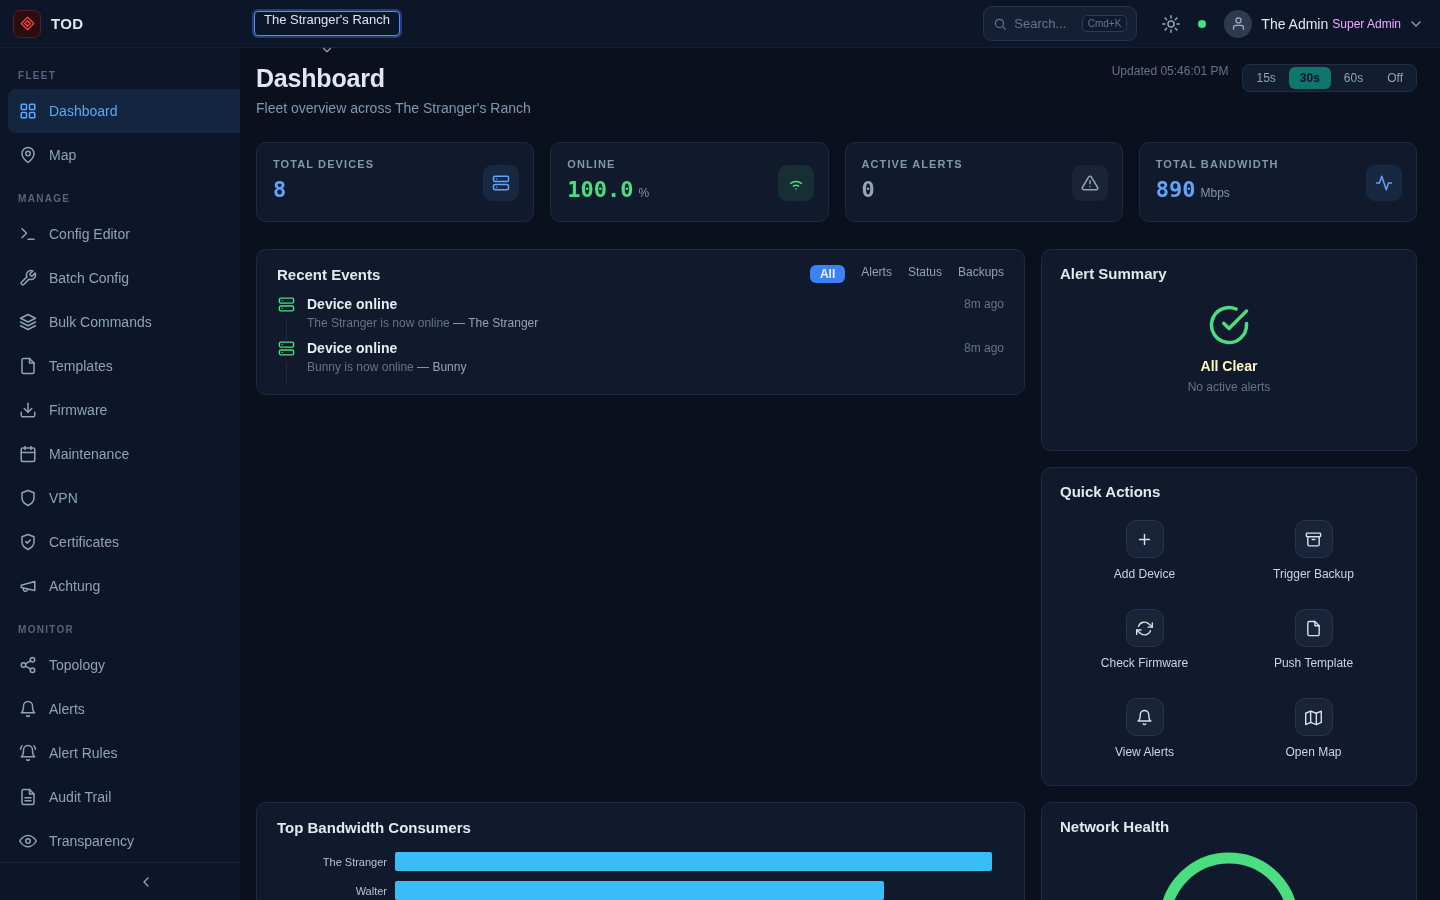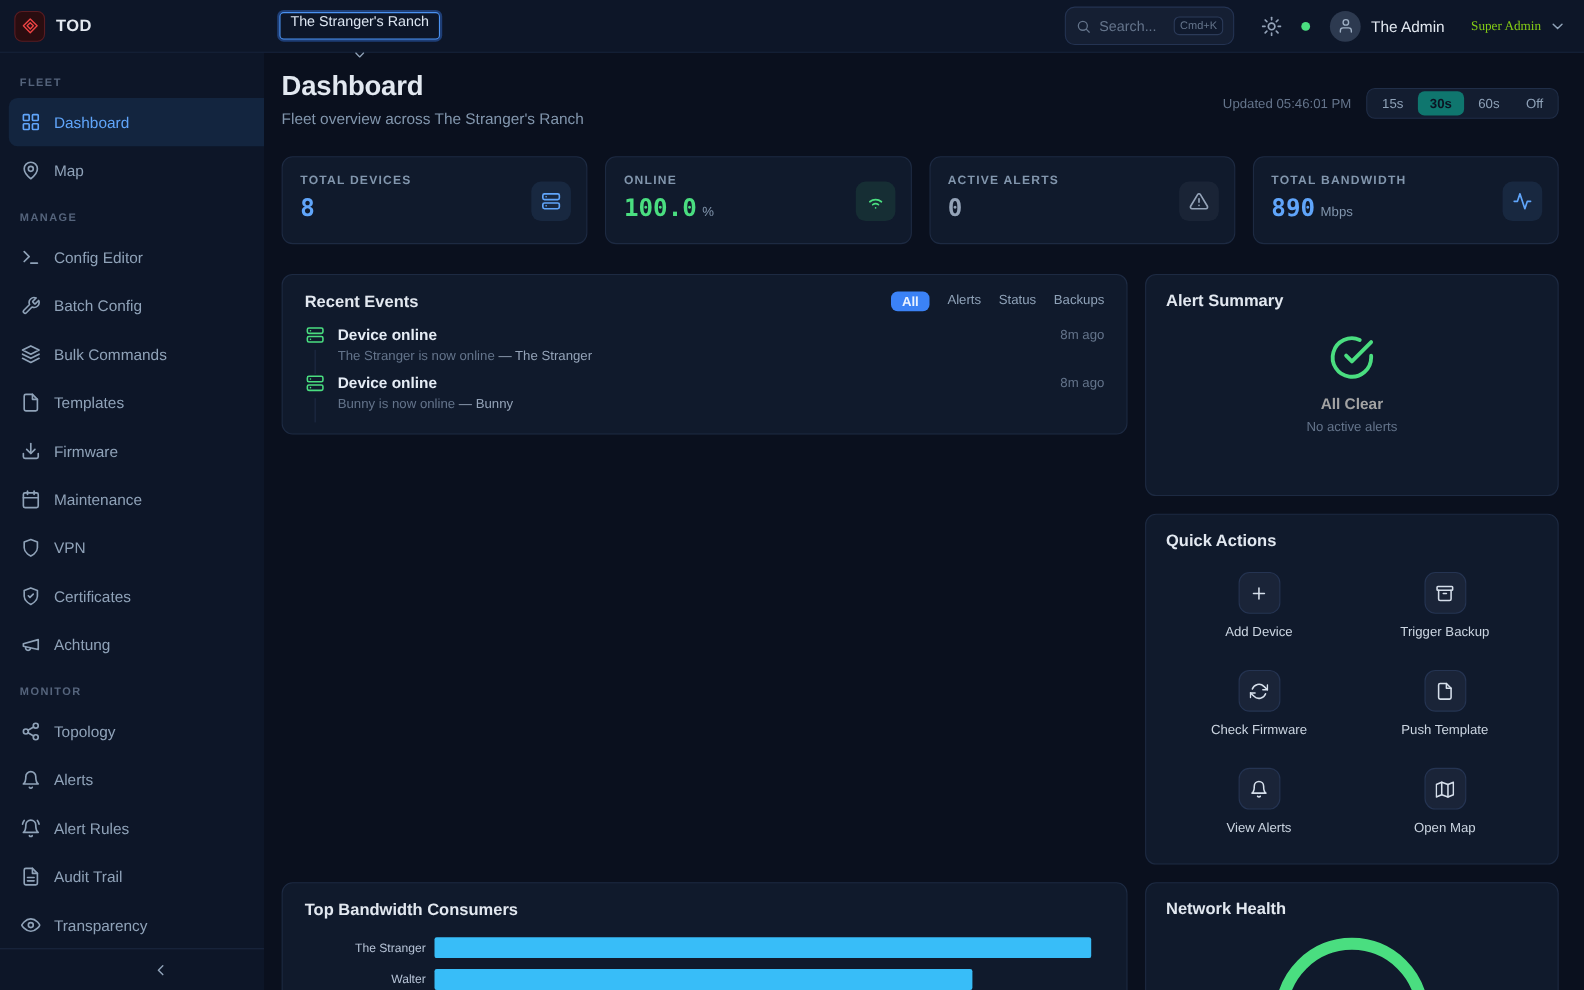--- a/index.html
+++ b/index.html
@@ -27,21 +27,21 @@
   .s-ph { font-size:13px; color:#64748b; }
   .s-kbd { margin-left:auto; font-size:10px; color:#64748b; border:1px solid #2b3a58;
     background:#101a2e; border-radius:5px; padding:2px 5px; white-space:nowrap; }
   .icon-btn { cursor:pointer; }
   .sun { width:18px; height:18px; color:#94a3b8; margin-left:25px; }
   .status-dot { width:8px; height:8px; border-radius:50%; background:#4ade80; margin-left:18px; }
   .avatar { width:28px; height:28px; border-radius:50%; background:#2d3a50; display:flex;
     align-items:center; justify-content:center; color:#9fb0c4; margin-left:18px; cursor:pointer; }
   .avatar svg { width:15px; height:15px; }
   .user-name { font-size:14px; color:#e2e8f0; margin-left:9px; }
-  .user-role { font-size:12px; color:#84cc16; margin-left:24px;font-family:Liberation Serif, serif; }
+  .user-role { font-size:12px; color:#f0abfc; margin-left:4px; }
   .chev { width:16px; height:16px; color:#8fa2b8; margin-left:7px; }
 
   
   .sidebar { position:fixed; top:48px; left:0; bottom:0; width:292px; background:#0d1628;
     border-right:1px solid #141f37; }
   .nav-scroll { padding:6px 8px 0; height:calc(100% - 38px); overflow:hidden; }
   .nav-label { font-size:10px; font-weight:700; letter-spacing:1.3px; color:#55647c; padding:16px 10px 8px; }
   .nav-item { display:flex; align-items:center; gap:12px; height:44px; padding:0 11px; border-radius:8px;
     color:#8fa2b8; font-size:14px; cursor:pointer; }
   .nav-item.active { background:#13253f; color:#60a5fa; }
@@ -51,21 +51,21 @@
   .collapse-bar { position:absolute; bottom:0; left:0; right:0; height:38px; border-top:1px solid #1b2740;
     display:flex; align-items:center; justify-content:center; cursor:pointer; color:#8fa2b8; }
   .c-icon { width:16px; height:16px; }
 
   
   .main { position:fixed; left:240px; top:48px; right:0; bottom:0; background:#0a101e;
     padding:16px 23px 0 16px; overflow:hidden; }
   .page-header { display:flex; justify-content:space-between; align-items:flex-start; margin-bottom:26px; }
   .page-header h1 { font-size:25px; font-weight:700; letter-spacing:-0.2px; }
   .subtitle { margin-top:7px; font-size:14px; color:#8296ad; }
-  .header-right { display:flex; align-items:center; gap:14px; margin-top:16px; }
+  .header-right { display:flex; gap:14px; margin-top:0; }
   .updated { font-size:12px; color:#64748b; }
   .segmented { display:flex; background:#131d30; border:1px solid #202e48; border-radius:8px; padding:2px; gap:2px; }
   .seg-btn { padding:4px 11px; font-size:12px; color:#8fa2b8; border-radius:6px; cursor:pointer; }
   .seg-btn.active { background:#0f766e; color:#0b1322; font-weight:700; }
 
   .card { background:#101a2c; border:1px solid #1d2a42; border-radius:10px; }
   .card-title { font-size:15px; font-weight:700; color:#e2e8f0; }
 
   .stats-row { display:grid; grid-template-columns:repeat(4,1fr); gap:16px; margin-bottom:27px; }
   .stat-card { position:relative; padding:15px 16px; height:80px; }
@@ -103,21 +103,21 @@
   .bandwidth-card { margin-top:407px; padding:16px 20px; height:200px; }
   #bw-rows { margin-top:16px; }
   .bw-row { display:flex; align-items:center; margin-bottom:10px; }
   .bw-label { width:118px; text-align:right; padding-right:8px; font-size:11px; color:#b6c3d6; }
   .bw-track { flex:1; }
   .bw-bar { height:19px; background:#38bdf8; border-radius:2px; }
 
   .alert-card { height:202px; padding:15px 18px; }
   .alert-body { text-align:center; padding-top:22px; }
   .clear-ic { width:42px; height:42px; color:#4ade80; display:inline-block; }
-  .alert-status { color:#a3a3a3; font-size:14px; font-weight:600; margin-top:8px; }
+  .alert-status { color:#fef9c3; font-size:14px; font-weight:600; margin-top:8px; }
   .alert-detail { color:#64748b; font-size:12px; margin-top:6px; }
 
   .qa-card { margin-top:16px; height:319px; padding:15px 18px; }
   .qa-grid { display:grid; grid-template-columns:1fr 1fr; row-gap:28px; margin-top:20px; }
   .qa-item { display:flex; flex-direction:column; align-items:center; gap:9px; cursor:pointer; }
   .qa-ic { width:38px; height:38px; border-radius:10px; background:#1a2438; border:1px solid #253452;
     display:flex; align-items:center; justify-content:center; color:#d6dfeb; }
   .qa-ic svg { width:17px; height:17px; }
   .qa-label { font-size:12px; color:#cbd5e1; }
 

